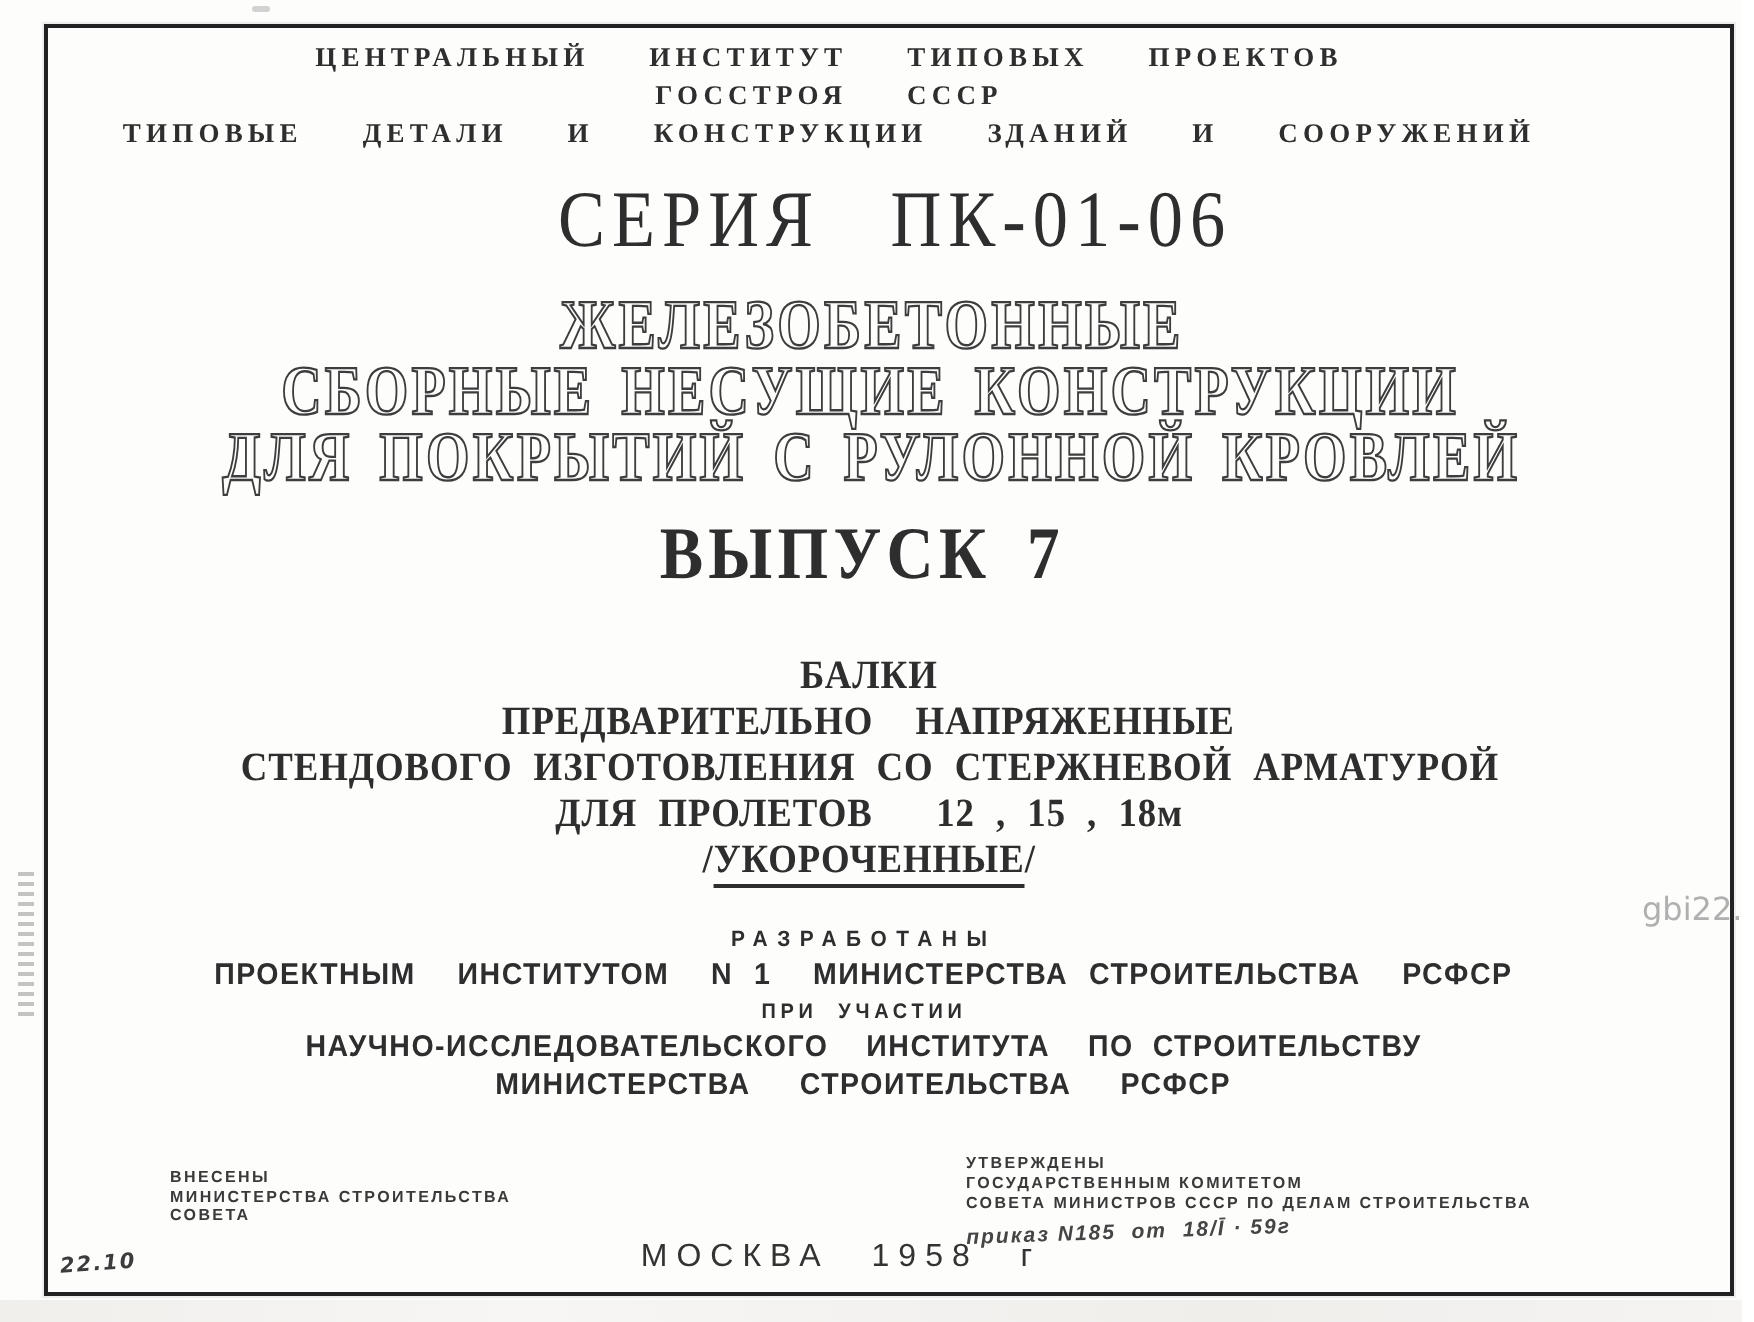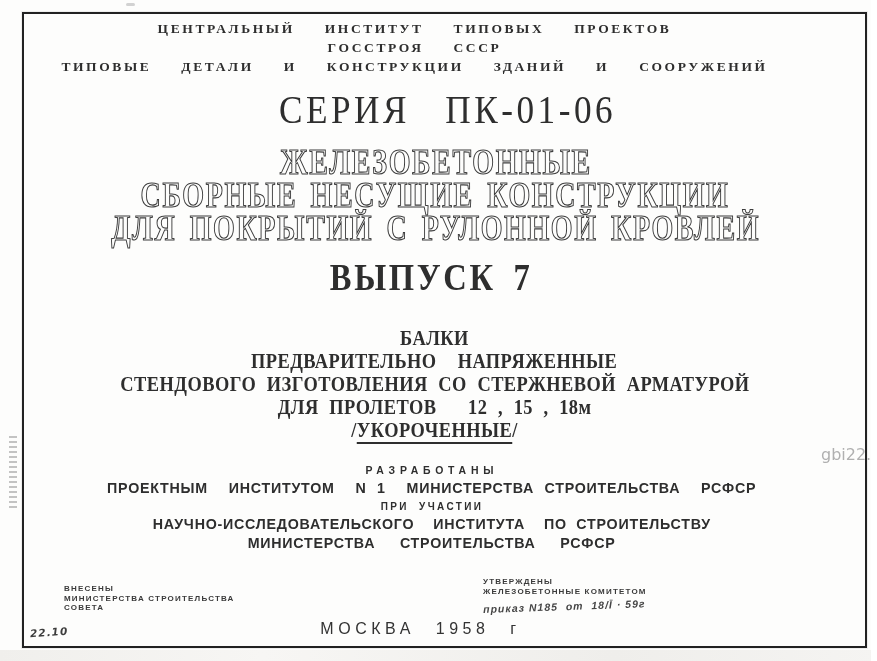--- a/index.html
+++ b/index.html
@@ -55,21 +55,21 @@
   .dev2{font-size:15px;letter-spacing:.8px;word-spacing:6px;line-height:21px;}
   .dev3{font-size:10.5px;letter-spacing:2.5px;line-height:16px;}
   .dev4{font-size:15px;letter-spacing:.8px;word-spacing:5px;line-height:19px;}
   .dev5{font-size:15px;letter-spacing:.8px;word-spacing:8px;line-height:19px;}
   .developed .sx{transform:scaleX(.95);}
 
   
   .small-blk{position:absolute;text-align:left;
     font-family:Liberation Sans, sans-serif;
     font-weight:700;font-size:8px;letter-spacing:1.2px;color:#3a3a3a;}
-  .submitted{left:64px;top:584px;width:240px;line-height:9.5px;}
+  .submitted{left:85px;top:584px;width:240px;line-height:9.5px;}
   .approved{left:483px;top:577px;width:345px;line-height:10px;}
   .approved .hand{
     font-style:italic;font-weight:700;font-size:10.5px;letter-spacing:1px;
     transform:rotate(-2deg);margin-top:1px;color:#454545;white-space:pre;}
 
   
   .footer{top:620px;transform:translateX(-18px);
     font-family:"Liberation Sans","DejaVu Sans",sans-serif;
     font-size:16px;letter-spacing:4.5px;word-spacing:12px;color:#333;}
 
@@ -132,21 +132,22 @@
   </div>
 
   <div class="small-blk submitted">
     <div>ВНЕСЕНЫ</div>
     <div>МИНИСТЕРСТВА  СТРОИТЕЛЬСТВА</div>
     <div>СОВЕТА</div>
   </div>
 
   <div class="small-blk approved">
     <div>УТВЕРЖДЕНЫ</div>
-    <div>ЖЕЛЕЗОБЕТОННЫЕ  КОМИТЕТОМ</div>
+    <div>ГОСУДАРСТВЕННЫМ  КОМИТЕТОМ</div>
+    <div>СОВЕТА МИНИСТРОВ СССР ПО ДЕЛАМ СТРОИТЕЛЬСТВА</div>
     <div class="hand">приказ N185  от  18/Ī · 59г</div>
   </div>
 
   <div class="blk footer">
     <span>МОСКВА 1958 г</span>
   </div>
 
   <div class="corner-note">22.10</div>
   <div class="watermark">gbi22.ru</div>
   <div class="bottom-strip"></div>

